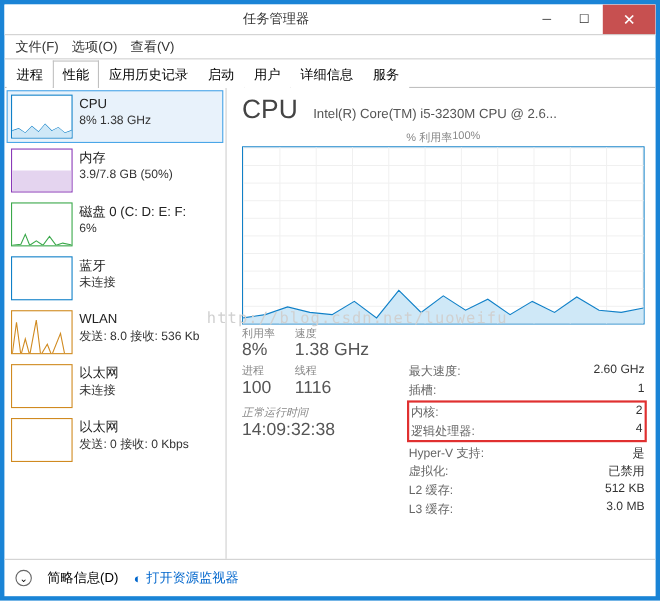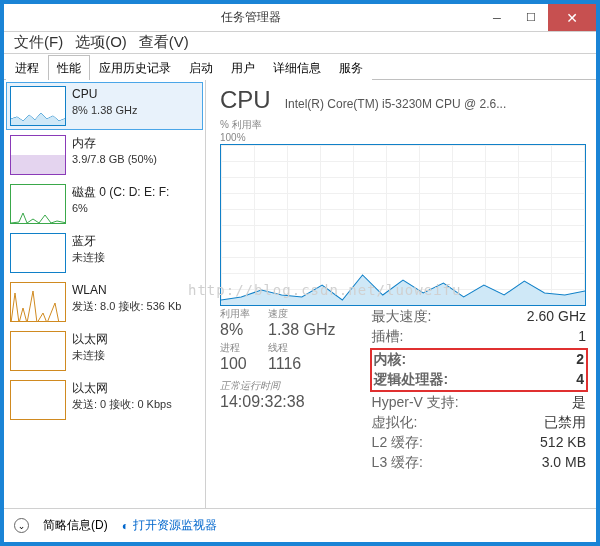--- a/index.html
+++ b/index.html
@@ -4,57 +4,57 @@
 <style>
 * { box-sizing: border-box; margin: 0; padding: 0; font-family: "Microsoft YaHei", "Segoe UI", sans-serif; }
 body { background: #fff; width: 600px; height: 546px; overflow: hidden; border: 4px solid #1a84d6; position: relative; }
 
 .titlebar { height: 28px; background: #fff; display: flex; align-items: center; border-bottom: 1px solid #d0d0d0; }
 .titlebar-title { flex: 1; text-align: center; font-size: 12px; color: #333; }
 .win-btns { display: flex; height: 100%; }
 .win-btn { width: 34px; display: flex; align-items: center; justify-content: center; font-size: 11px; color: #333; }
 .win-close { background: #c75050; color: #fff; width: 48px; font-size: 14px; }
 
-.menubar { height: 22px; display: flex; align-items: center; padding: 0 4px; font-size: 15px; color: #333; border-bottom: 1px solid #d0d0d0; }
+.menubar { height: 22px; display: flex; align-items: center; padding: 0 4px; font-size: 12px; color: #333; border-bottom: 1px solid #d0d0d0; }
 .menu-item { padding: 2px 6px; }
 
 .tabs { display: flex; height: 26px; border-bottom: 1px solid #c0c0c0; font-size: 12px; padding: 0 2px; }
 .tab { padding: 4px 8px; border: 1px solid transparent; border-bottom: none; position: relative; top: 1px; background: #fff; }
 .tab.active { border-color: #c0c0c0; background: #fff; }
 
 .content { display: flex; height: calc(100% - 28px - 22px - 26px - 34px); }
 
 .sidebar { width: 202px; border-right: 1px solid #d0d0d0; overflow-y: auto; padding: 2px; }
 .side-item { display: flex; gap: 6px; padding: 3px; border: 1px solid transparent; margin-bottom: 1px; }
 .side-item.selected { border: 1px solid #4aa6e8; background: #e8f2fb; }
 .side-thumb { width: 56px; height: 40px; border: 1px solid; background: #fff; position: relative; overflow: hidden; }
 .side-text { font-size: 11px; color: #333; line-height: 1.35; }
 .side-title { font-size: 12px; color: #222; margin-bottom: 1px; }
 
 .detail { flex: 1; padding: 6px 10px 4px 14px; font-size: 12px; color: #333; display:flex; flex-direction:column; }
 .detail-head { display: flex; align-items: baseline; gap: 14px; margin-bottom: 4px; }
 .detail-title { font-size: 24px; font-weight: 400; color: #444; }
 .detail-model { font-size: 12px; color: #555; white-space: nowrap; overflow: hidden; text-overflow: ellipsis; flex:1; }
-.chart-labels { display:flex; justify-content:center; font-size:10px; color:#888;flex-direction:column; }
+.chart-labels { display:flex; justify-content:center; font-size:10px; color:#888; }
 .cpu-chart { height: 162px; border: 1px solid #1080c8; background: #fff; position: relative; margin: 1px 0; }
 .cpu-chart-grid { position:absolute; inset:0; background-image: linear-gradient(to right, #f0f0f0 1px, transparent 1px), linear-gradient(to bottom, #f0f0f0 1px, transparent 1px); background-size: 33px 16px; }
 .cpu-area { position:absolute; bottom:0; left:0; right:0; }
 .chart-bottom { display:flex; justify-content:space-between; font-size:10px; color:#888; margin-bottom:6px; }
 
 .stats { display: flex; gap: 18px; }
 .stats-left { display:grid; grid-template-columns: auto auto auto; column-gap: 18px; row-gap: 2px; }
 .stat-lbl { font-size:10px; color:#888; }
 .stat-val { font-size:16px; color:#555; }
 .uptime-lbl { font-size:10px; color:#888; margin-top:6px;font-style:italic;}
 .uptime-val { font-size:16px; color:#555; }
-.stats-right { flex:1; font-size:14px; }
+.stats-right { flex:1; font-size:11px;margin-top:33px; }
 .kv { display:flex; justify-content:space-between; padding: 1px 0; }
 .kv .k { color:#666; }
 .kv .v { color:#333; }
-.hl { border: 2px solid #e03030; padding: 0 2px; margin: 1px -2px; font-weight: bold; }
+.hl { border: 2px solid #e03030; padding: 0 2px; margin: 1px -2px; }
 
 .footer { height: 34px; border-top: 1px solid #d0d0d0; display:flex; align-items:center; padding: 0 10px; font-size:12px; gap:14px; }
 .chevron-circle { width:15px; height:15px; border:1px solid #666; border-radius:50%; display:inline-flex; align-items:center; justify-content:center; font-size:9px; }
 .link { color:#0066cc; display:flex; align-items:center; gap:4px; }
 
 .watermark { position:absolute; left:184px; top:278px; font-size:14px; color:#d0d0d0; font-family: monospace; letter-spacing:1px; pointer-events:none; }
 </style>
 </head>
 <body>
 

